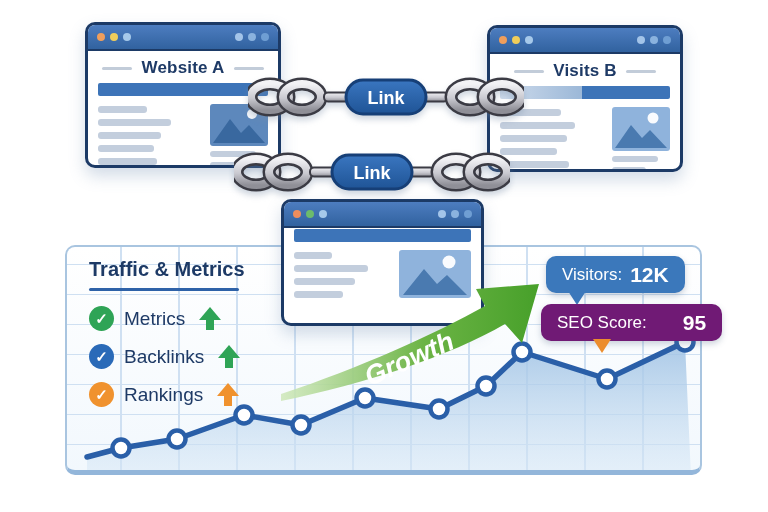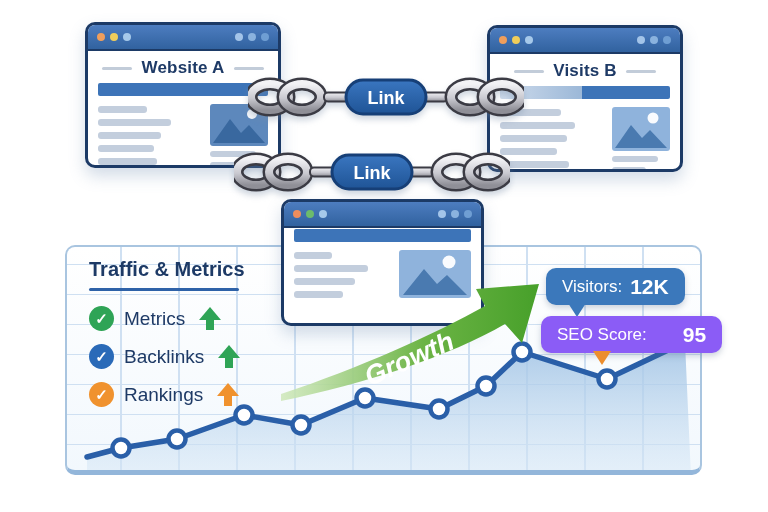--- a/index.html
+++ b/index.html
@@ -85,21 +85,21 @@
   .up-arrow .stem { width:8px; height:10px; background:#2fa456; }
 
   
   .growth-svg { position:absolute; left:255px; top:270px; z-index:22; }
   .growth-text { font-size:27px; font-weight:bold; font-style:italic; fill:#ffffff; }
 
   
   .callout {
     position:absolute; z-index:30; height:37px;
     display:flex; align-items:center; gap:8px; padding:0 16px;
-    border-radius:10px; color:#fff; box-shadow:0 3px 6px rgba(90,110,140,.3);margin-top:12px;
+    border-radius:10px; color:#fff; box-shadow:0 3px 6px rgba(90,110,140,.3);
   }
   .callout .lbl { font-size:17px; }
   .callout .val { font-size:21px; font-weight:bold; }
   .callout .tail {
     position:absolute; bottom:-12px; width:0; height:0;
     border-left:9px solid transparent; border-right:9px solid transparent;
     border-top:14px solid #3b78bb;
   }
   .callout-visitors { left:546px; top:256px; }
   .callout-visitors .tail { left:22px; }
@@ -346,19 +346,19 @@
     </defs>
     <path d="M26,124 C 105,98 180,64 230,36 L 221,19 L 284,14 L 267,73 L 250,54 C 195,86 110,114 26,131 Z" fill="url(#growGrad)"></path>
     <text class="growth-text" x="158" y="97" text-anchor="middle" transform="rotate(-24 158 97)">Growth</text>
   </svg>
 
   <div class="callout callout-visitors" style="background: rgb(59, 120, 187);">
     <span class="lbl">Visitors:</span>
     <span class="val">12K</span>
     <span class="tail" style="border-top-color: rgb(59, 120, 187);"></span>
   </div>
-  <div class="callout callout-seo" style="background: #8b5cf6; gap: 36px;">
+  <div class="callout callout-seo" style="background: #701a75; gap: 36px;">
     <span class="lbl">SEO Score:</span>
     <span class="val">95</span>
     <span class="tail" style="border-top-color: rgb(236, 141, 45);"></span>
   </div>
 
 </div>
 
 </body></html>

